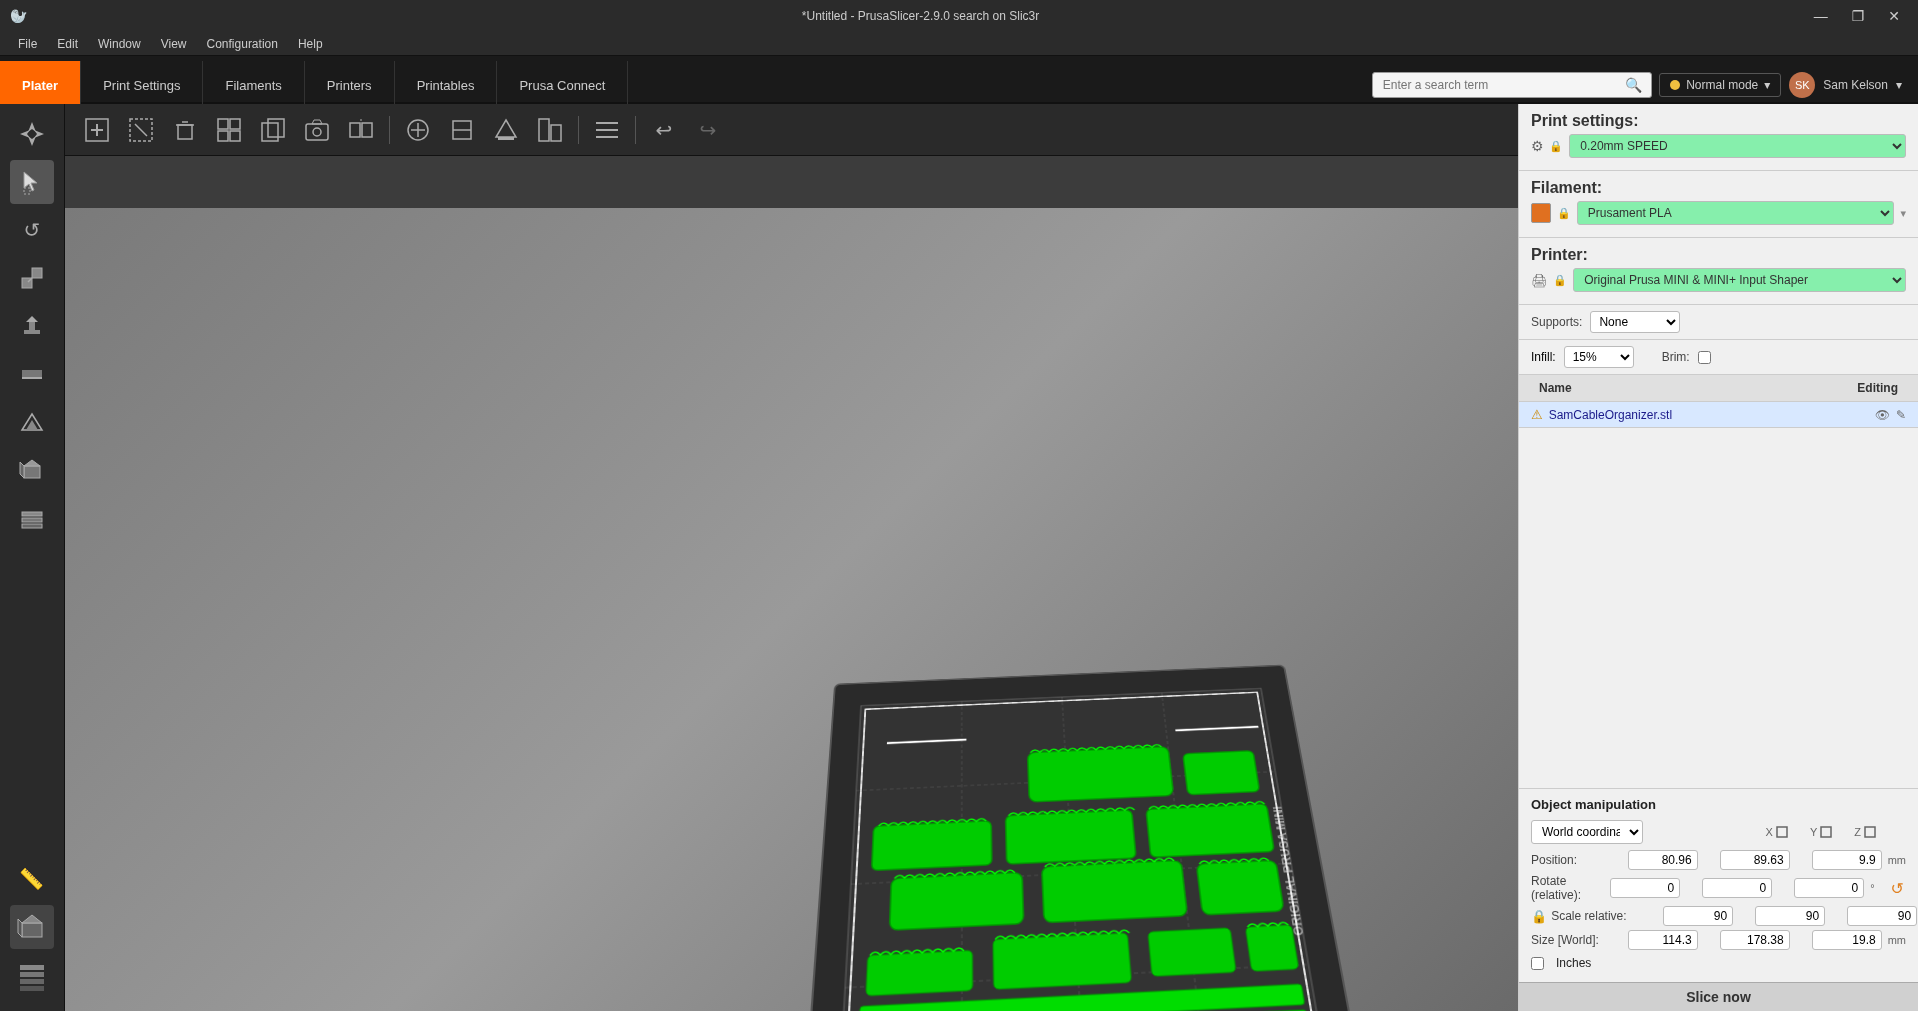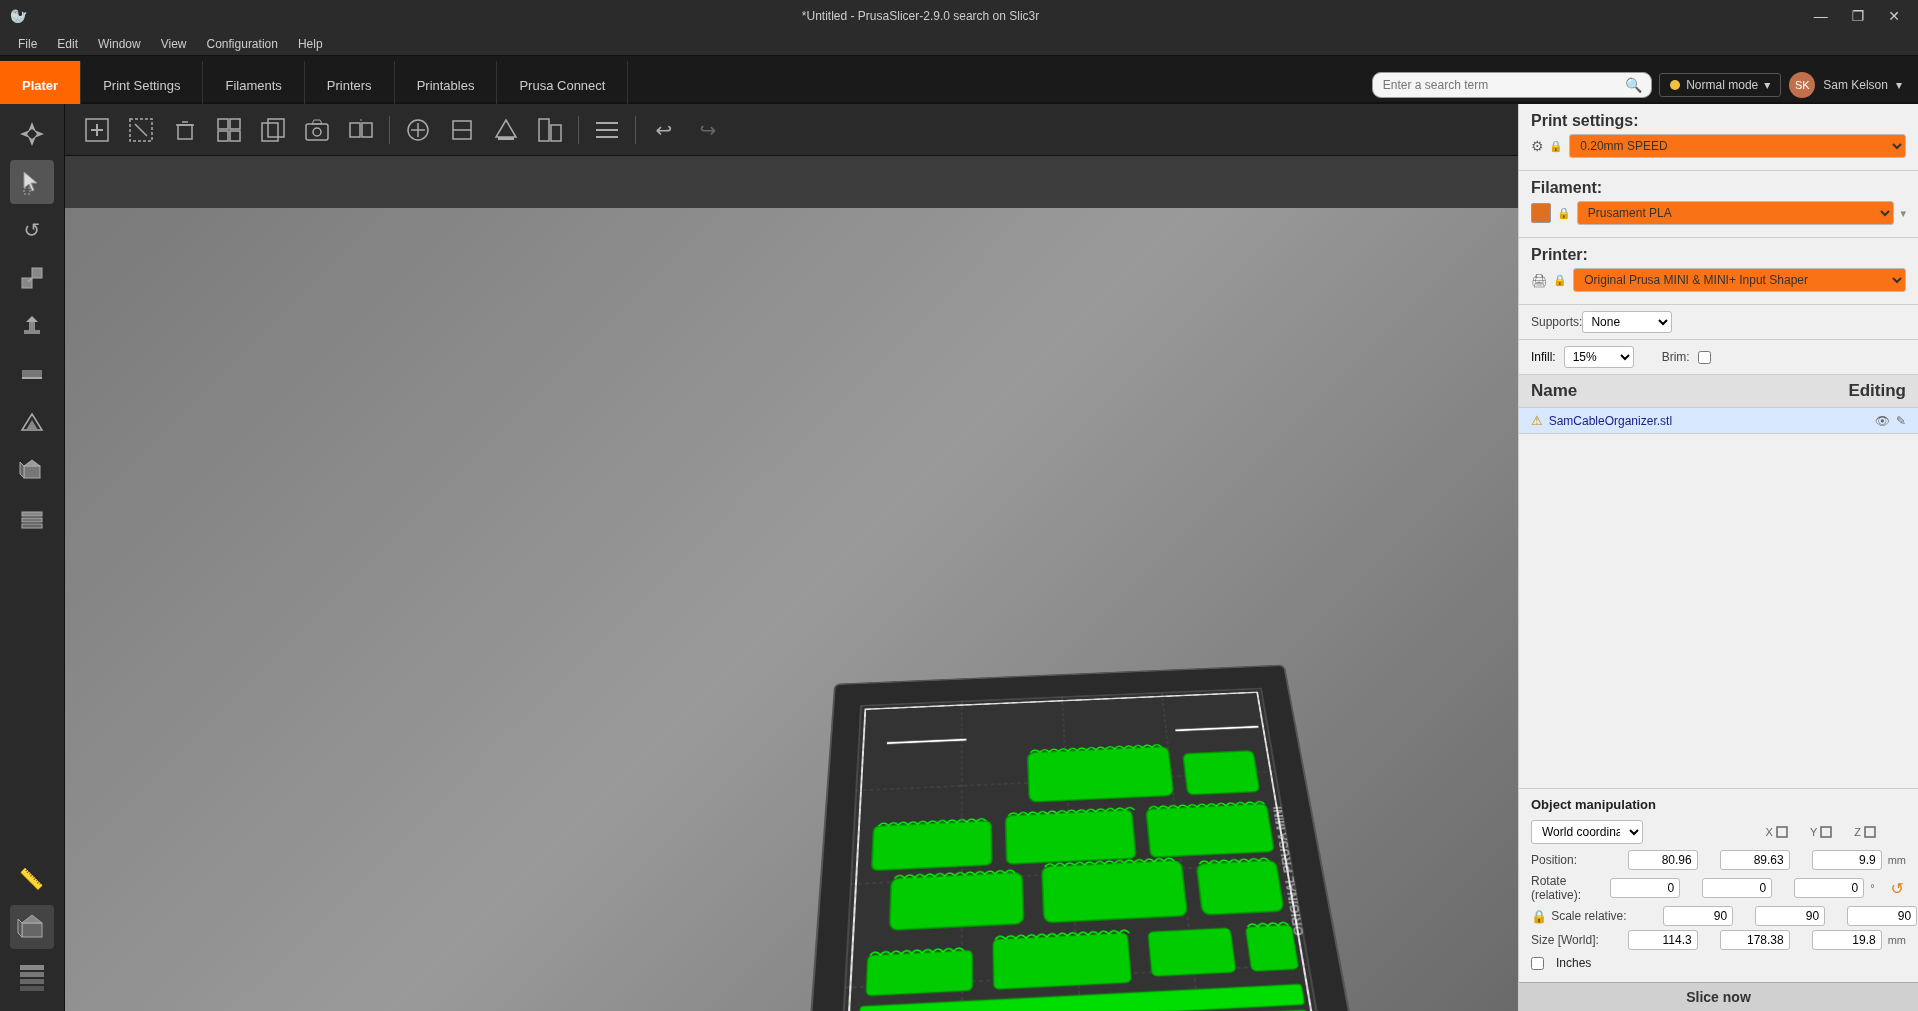--- a/index.html
+++ b/index.html
@@ -55,21 +55,21 @@
       font-weight: bold;
     }
     #search-container {
       margin-left: auto;
       display: flex;
       align-items: center;
     }
     #search-box {
       background: #f5f5f5;
       border: 1px solid #999;
-      border-radius: 9px;
+      border-radius: 3px;
       padding: 5px 30px 5px 10px;
       width: 280px;
       font-size: 12px;
       color: #333;
     }
     #search-icon-wrap {
       margin-left: -26px;
       color: #666;
       font-size: 14px;
     }
@@ -195,37 +195,38 @@
     .settings-row {
       display: flex;
       align-items: center;
       gap: 6px;
       margin-bottom: 4px;
     }
     .settings-icon { font-size: 14px; color: #666; }
     .lock-icon { color: #888; font-size: 11px; }
     .settings-select {
       flex: 1;
-      background: #f97316;
+      background: #86efac;
       border: 1px solid #bbb;
       border-radius: 3px;
       padding: 3px 6px;
       font-size: 12px;
       color: #333;
     }
     .filament-color {
       width: 20px; height: 20px;
       background: #e07020;
       border: 1px solid #999;
       border-radius: 2px;
     }
 
     .supports-row {
       display: flex;
       align-items: center;
+      gap: 8px;
       padding: 6px 12px;
       border-bottom: 1px solid #ccc;
       justify-content: flex-end;
     }
     .infill-row {
       display: flex;
       align-items: center;
       gap: 8px;
       padding: 6px 12px;
       border-bottom: 1px solid #ccc;
@@ -241,23 +242,23 @@
     .brim-check { margin-right: 4px; }
 
     
     #object-list {
       flex: 1;
     }
     .obj-list-header {
       display: flex;
       align-items: center;
       background: #e0e0e0;
-      padding: 6px 12px;
+      padding: 6px 20px;
       border-bottom: 1px solid #ccc;
-      font-size: 17px;
+      font-size: 12px;
       font-weight: bold;
       color: #333;
     }
     .obj-list-header-editing {
       margin-left: auto;
       font-weight: bold;
       color: #333;
     }
     .obj-row {
       display: flex;

